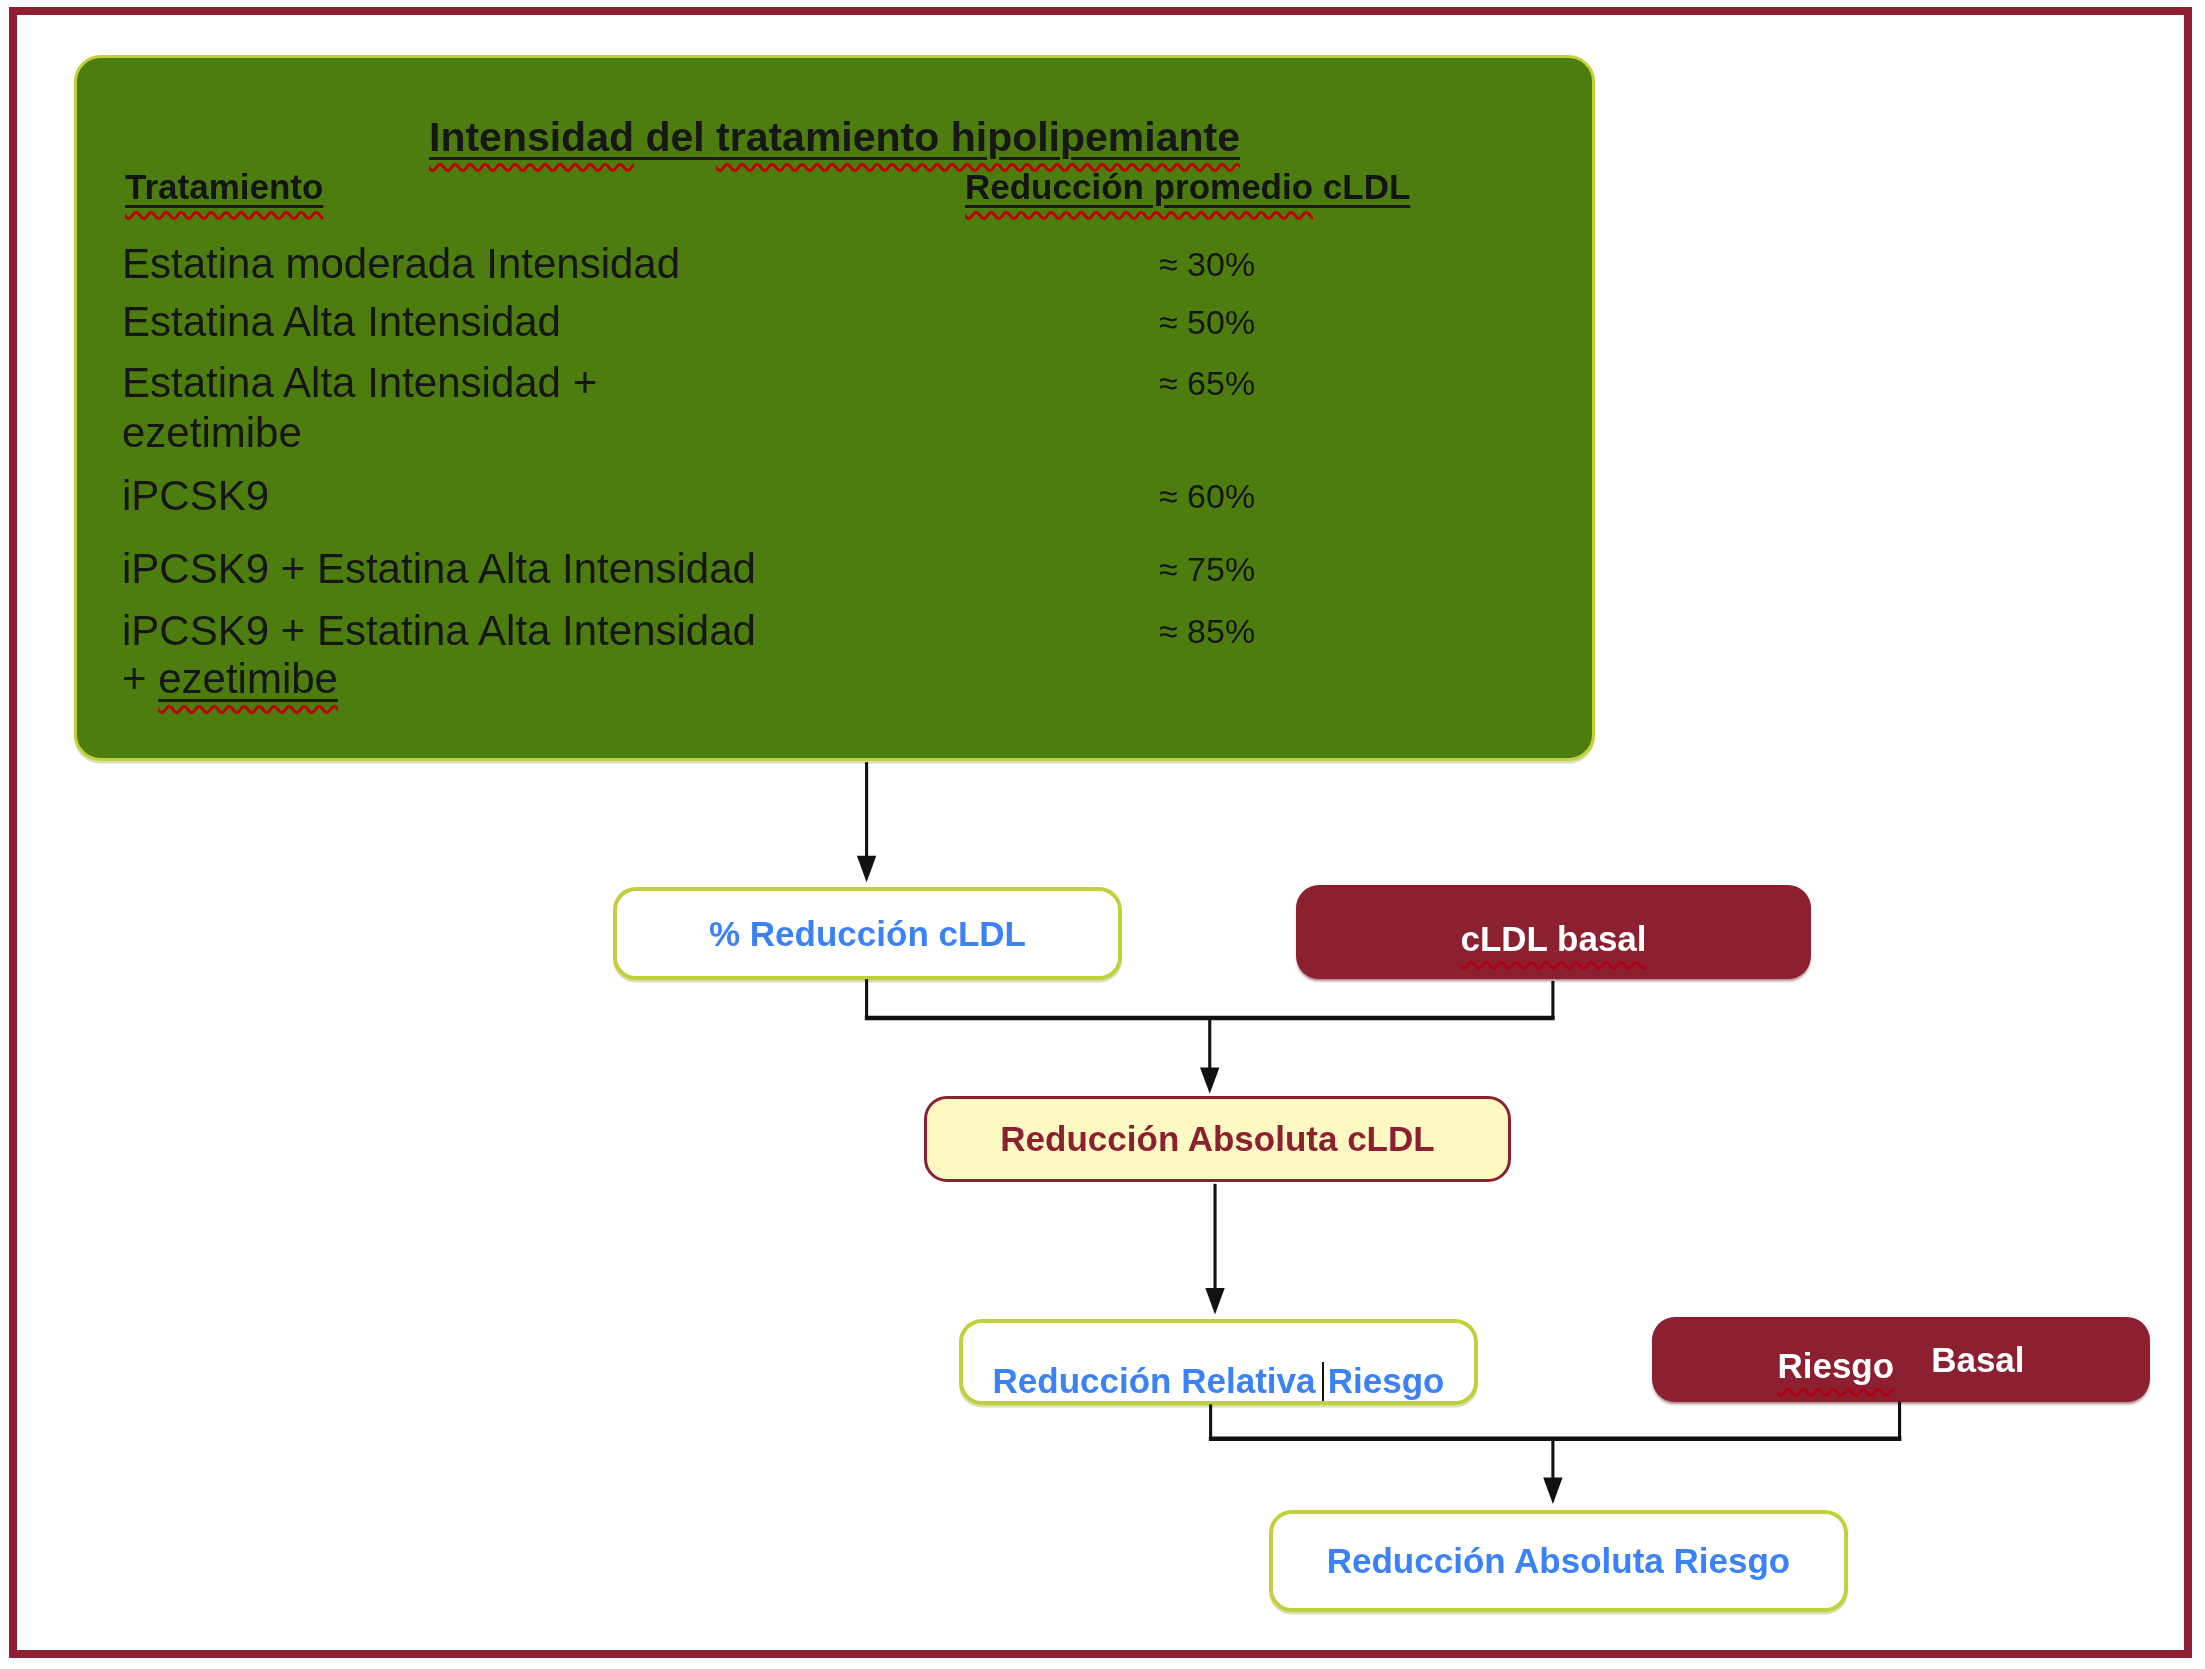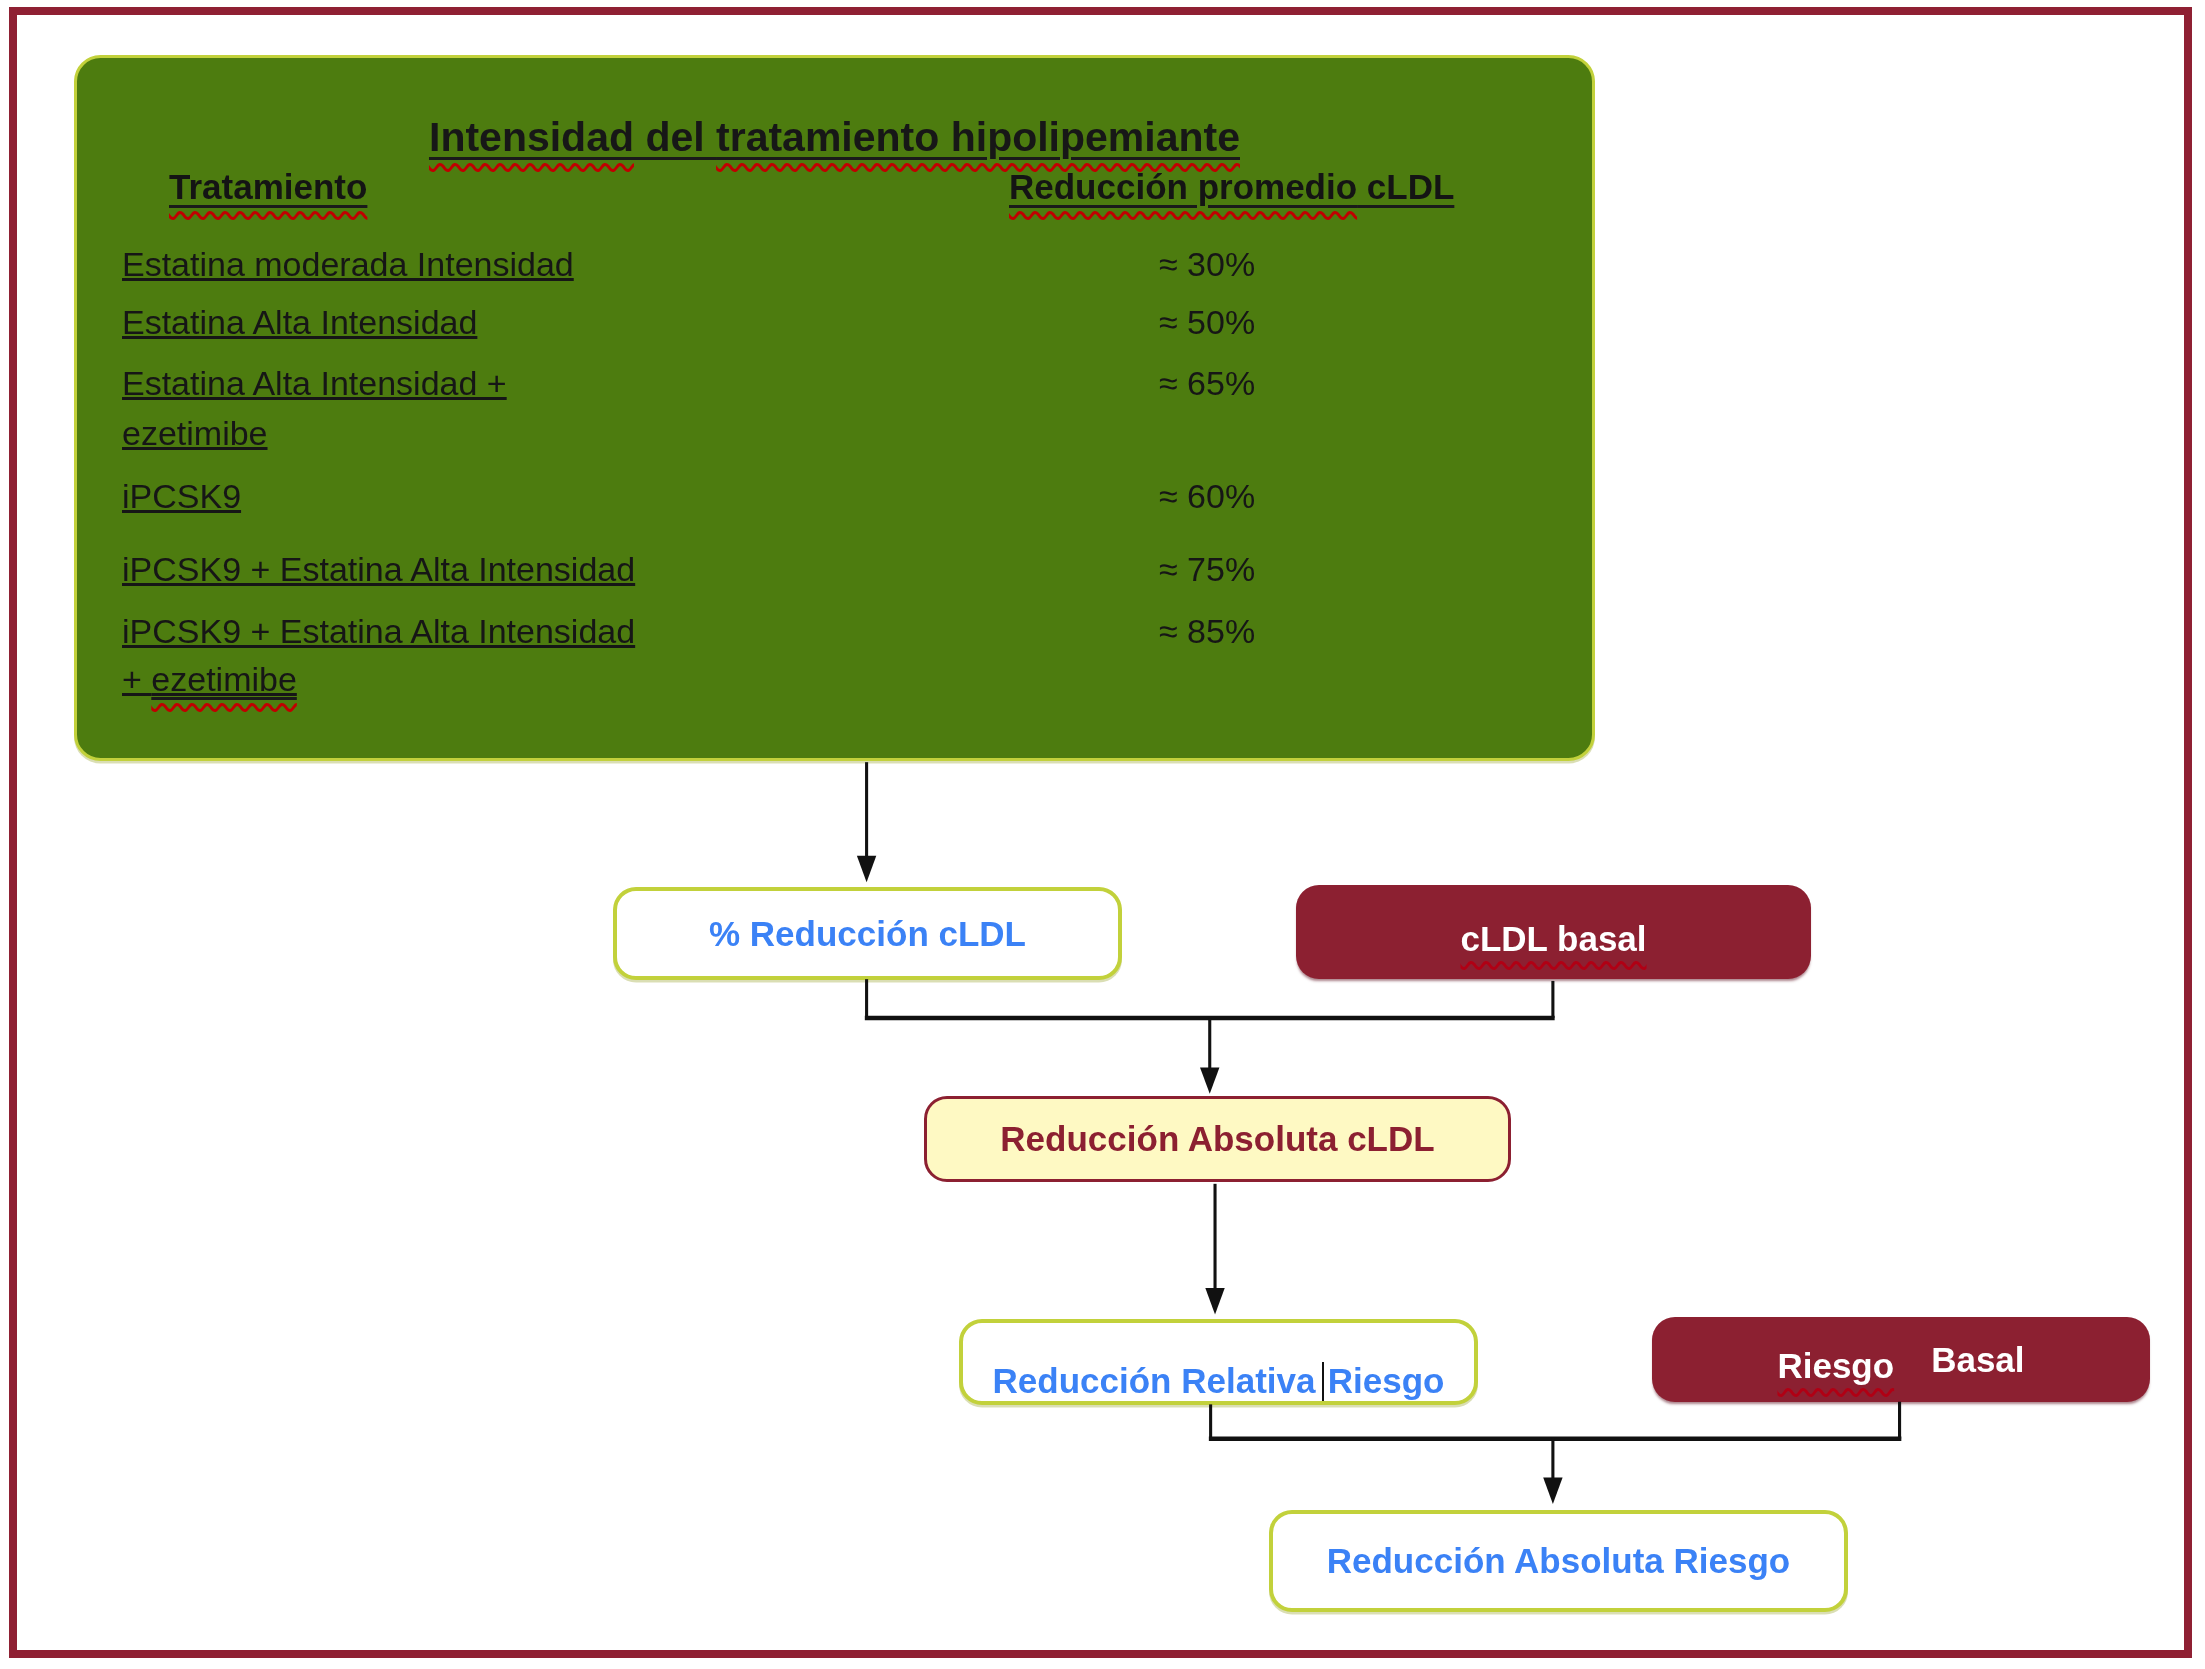--- a/index.html
+++ b/index.html
@@ -34,32 +34,30 @@
     text-align: center;
     font-size: 41px;
     font-weight: bold;
     color: #171717;
   }
   .hdr {
     position: absolute;
     font-size: 35px;
     font-weight: bold;
     white-space: nowrap;
-    margin-left: 44px;
   }
   .hdr1 { left: 48px;  top: 109px; }
   .hdr2 { left: 888px; top: 109px; }
   .trow {
     position: absolute;
     left: 45px;
-    font-size: 34px;
+    font-size: 42px;
     line-height: 42px;
     white-space: nowrap;
     color: #161616;
-    text-decoration: underline;
   }
   .tval {
     position: absolute;
     left: 1082px;
     font-size: 34px;
     line-height: 42px;
     white-space: nowrap;
     color: #161616;
   }
   

